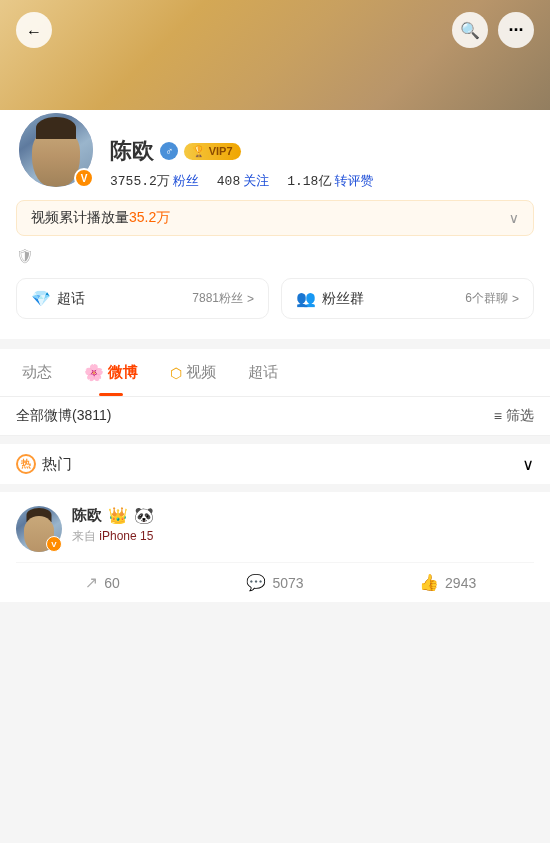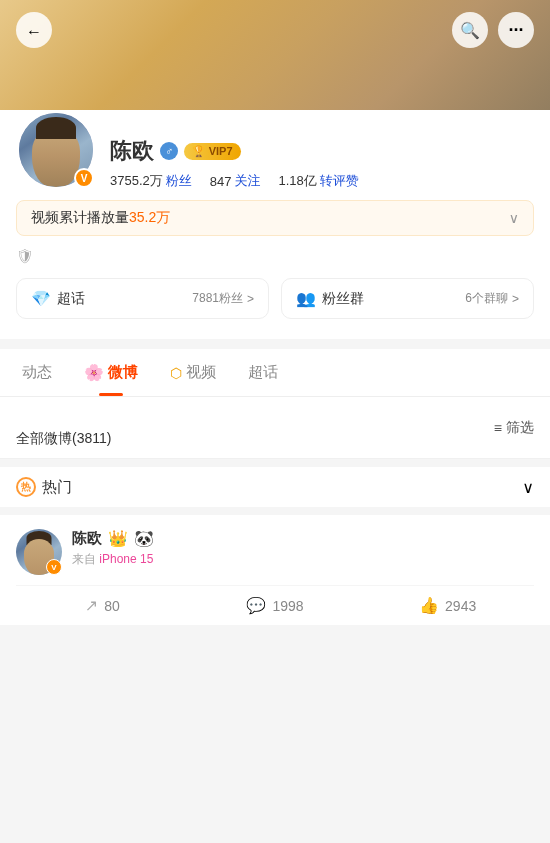--- a/index.html
+++ b/index.html
@@ -158,20 +158,21 @@
       font-size: 11px;
       font-weight: bold;
       color: #8b4a00;
     }
 
     .stats-row {
       display: flex;
       gap: 1px;
       font-size: 13px;
       color: #666;
+      font-family: Liberation Mono, monospace;
     }
 
     .stat-item {
       display: flex;
       align-items: center;
       gap: 3px;
     }
 
     .stat-num {
       font-weight: 500;
@@ -344,21 +345,20 @@
       justify-content: space-between;
       align-items: center;
       padding: 10px 16px;
       margin-bottom: 8px;
       border-bottom: 1px solid #f0f0f0;
     }
 
     .filter-title {
       font-size: 14px;
       color: #333;
-      margin-top: 23px;
     }
 
     .filter-btn {
       display: flex;
       align-items: center;
       gap: 4px;
       font-size: 14px;
       color: #555;
       cursor: pointer;
     }
@@ -480,21 +480,21 @@
     .post-source {
       font-size: 12px;
       color: #aaa;
     }
 
     .post-source .source-label {
       color: #aaa;
     }
 
     .post-source .source-link {
-      color: #ec4899;
+      color: #7f1d1d;
     }
 
     .post-content {
       font-size: 17px;
       color: #333;
       line-height: 1.6;
       margin-bottom: 14px;
       padding-left: 0;
     }
 
@@ -574,21 +574,21 @@
           <span>VIP7</span>
         </div>
       </div>
       <div class="stats-row">
         <div class="stat-item">
           <span class="stat-num">3755.2万</span>
           <span class="stat-label">粉丝</span>
         </div>
         <span class="stat-sep"> </span>
         <div class="stat-item">
-          <span class="stat-num">847</span>
+          <span class="stat-num">408</span>
           <span class="stat-label">关注</span>
         </div>
         <span class="stat-sep"> </span>
         <div class="stat-item">
           <span class="stat-num">1.18亿</span>
           <span class="stat-label">转评赞</span>
         </div>
       </div>
     </div>
   </div>
@@ -685,25 +685,25 @@
           <span class="source-label">来自</span>
           <span class="source-link">iPhone 15</span>
         </div>
       </div>
     </div>
 
 
     <div class="post-actions">
       <div class="action-item">
         <span class="action-icon">↗</span>
-        <span class="action-count">80</span>
+        <span class="action-count">60</span>
       </div>
       <div class="action-item">
         <span class="action-icon">💬</span>
-        <span class="action-count">1998</span>
+        <span class="action-count">5073</span>
       </div>
       <div class="action-item">
         <span class="action-icon">👍</span>
         <span class="action-count">2943</span>
       </div>
     </div>
   </div>
 
 </div>
 

